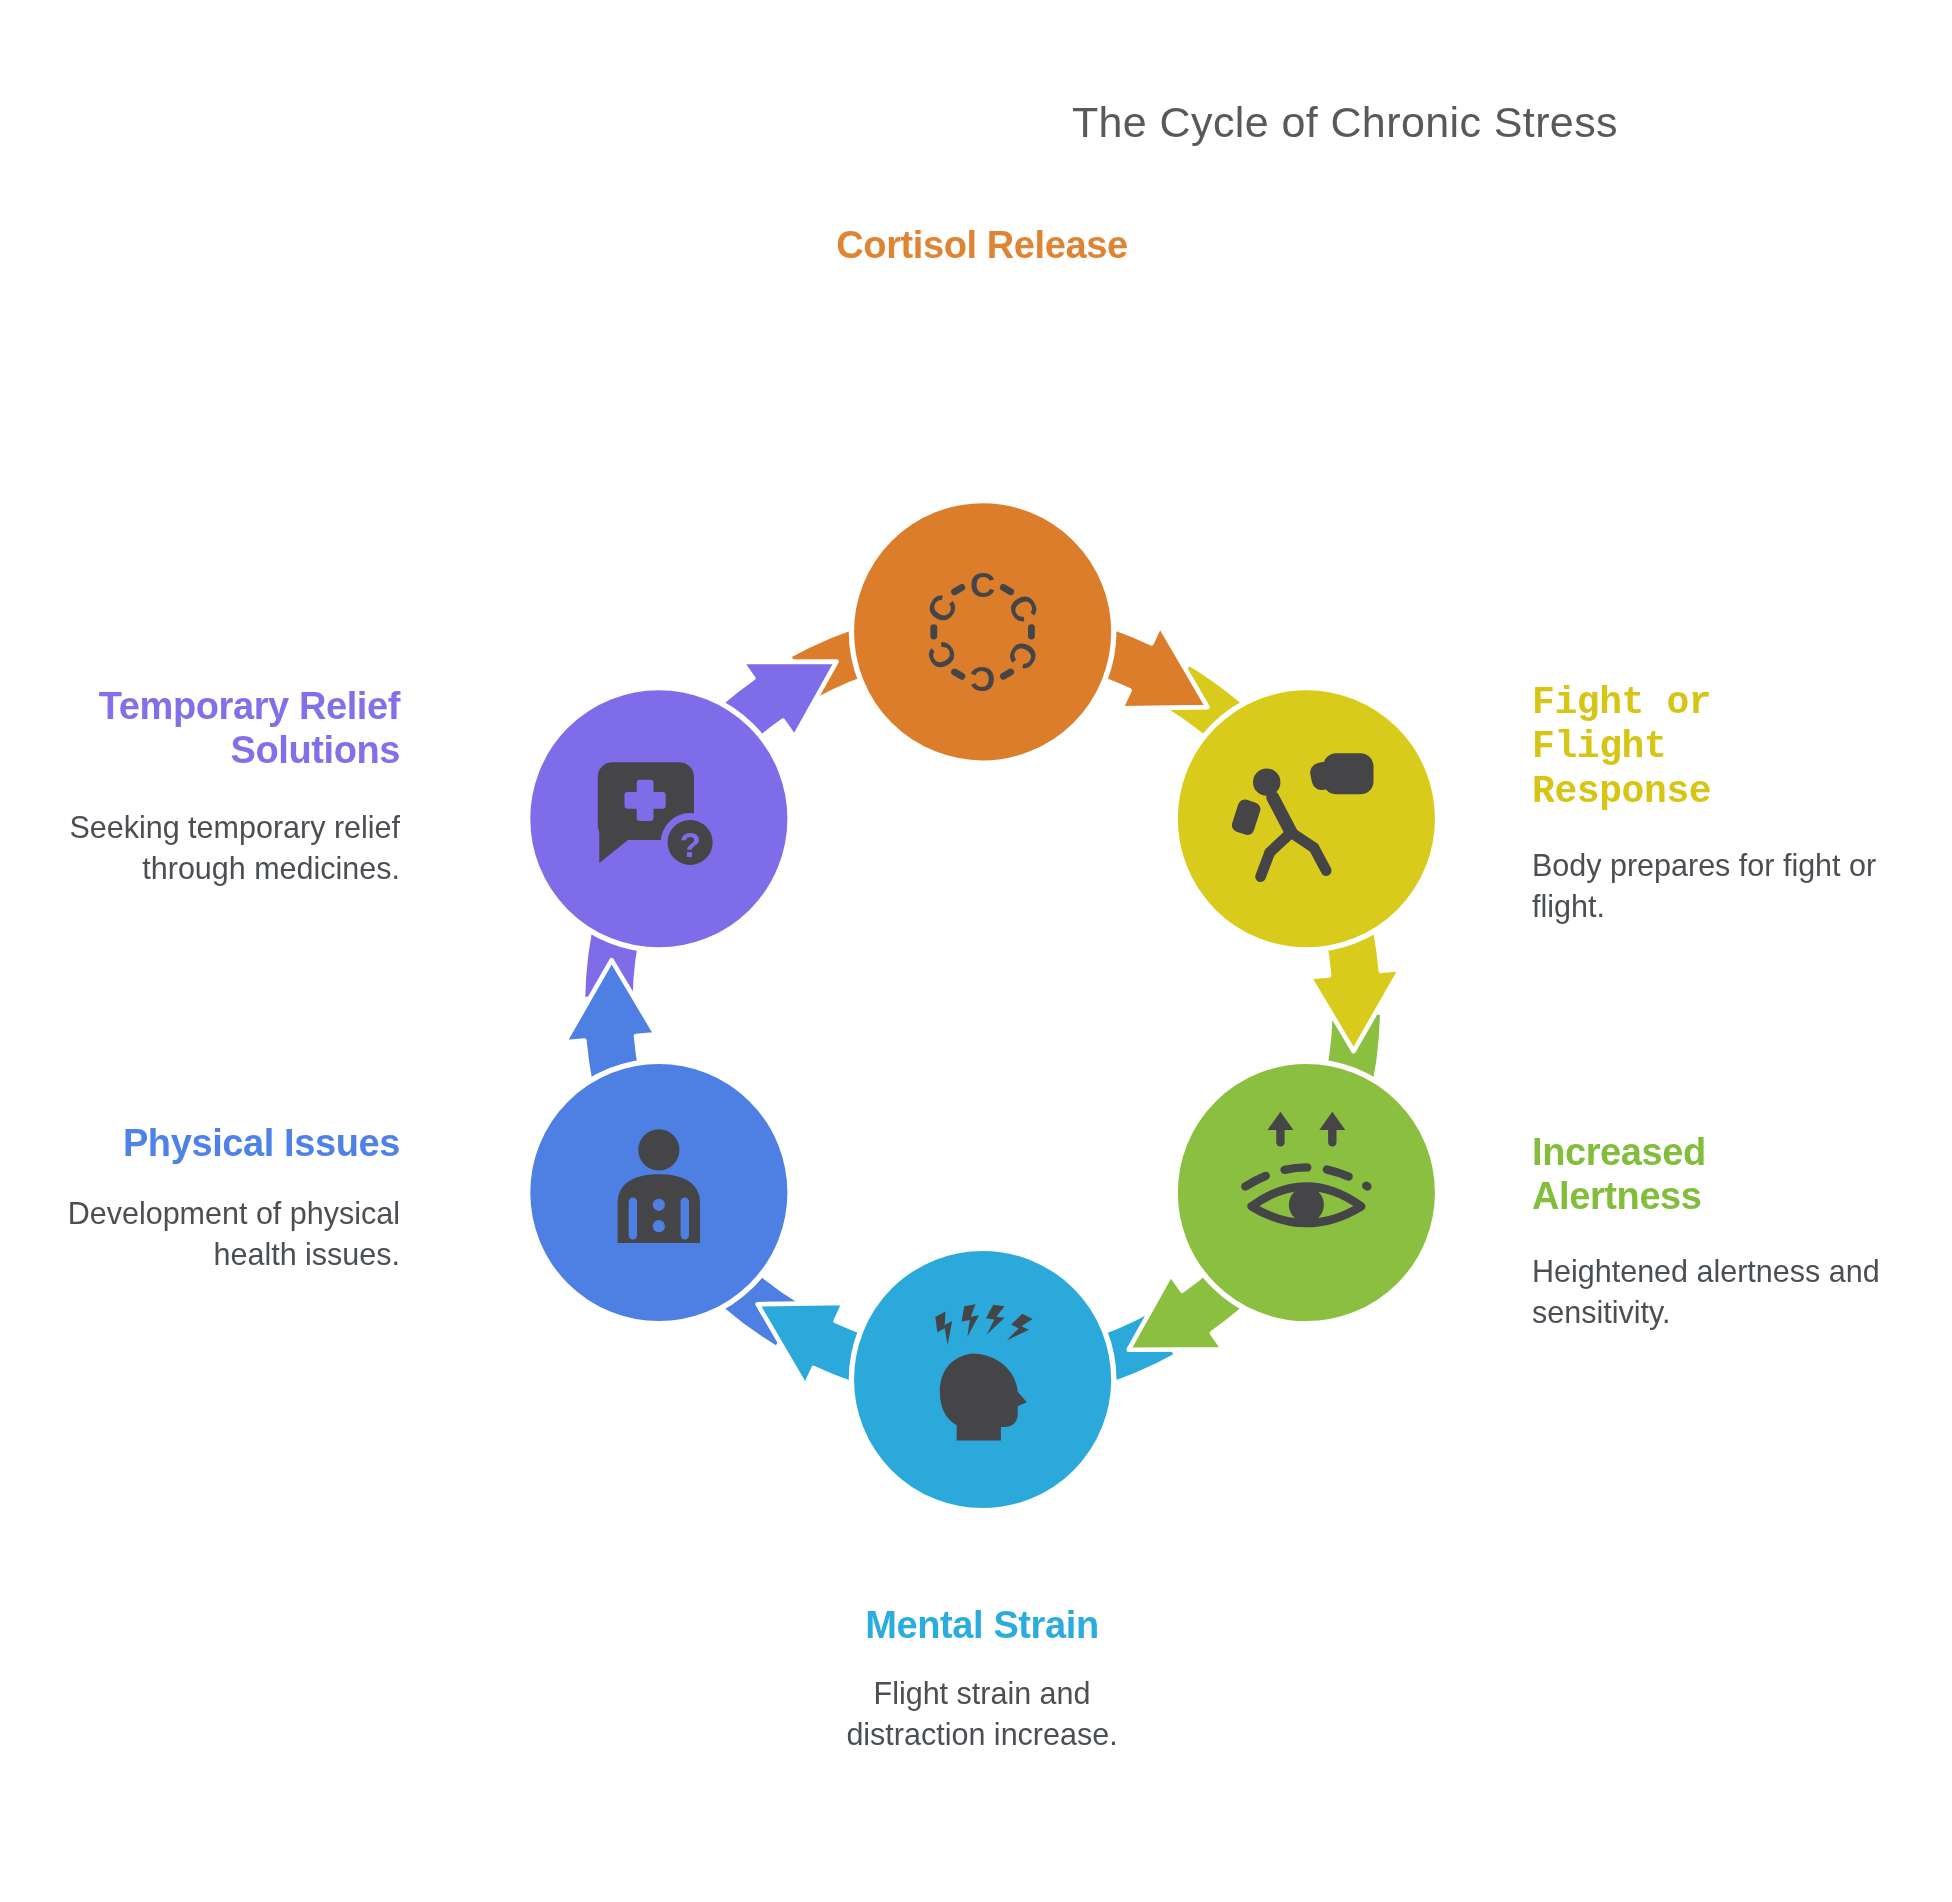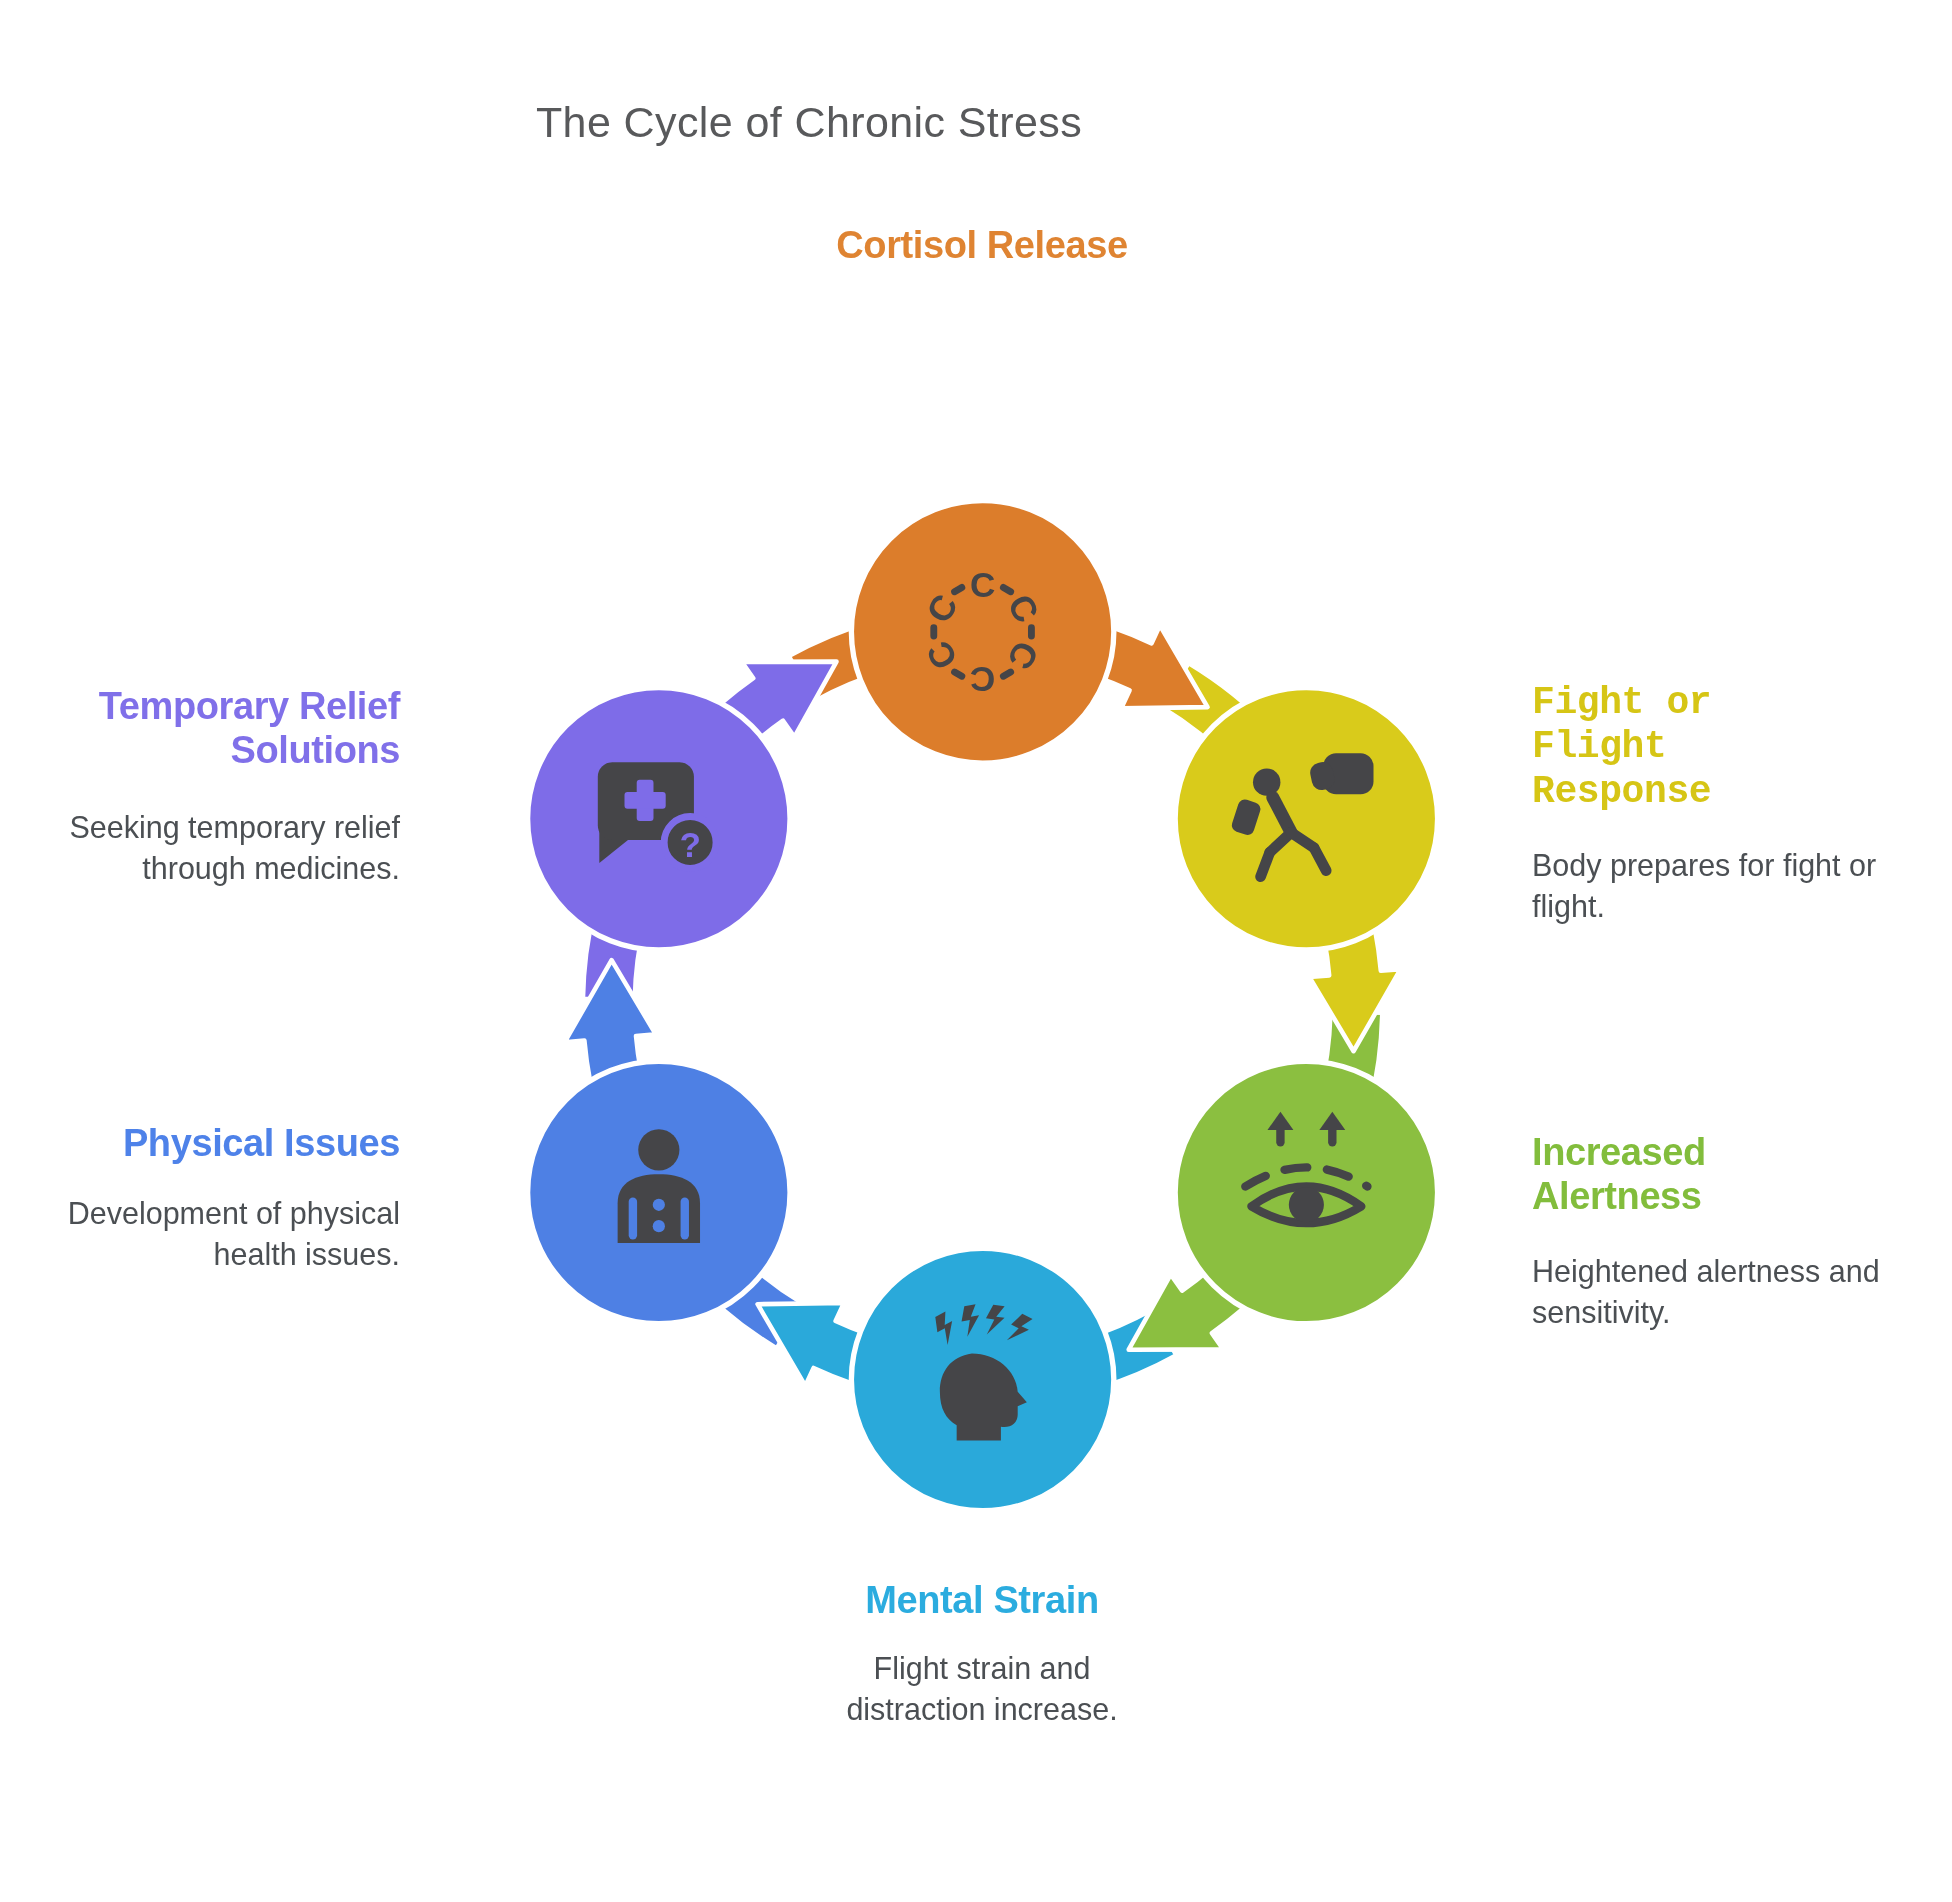--- a/index.html
+++ b/index.html
@@ -6,21 +6,21 @@
   .canvas{
     position:relative;
     width:1953px;height:1903px;
     background:#ffffff;
     font-family:"Liberation Sans", sans-serif;
     overflow:hidden;
   }
   #diagram{position:absolute;left:0;top:0;}
   .page-title{
     position:absolute;left:0;top:98px;width:1618px;
-    text-align:center;font-size:43px;font-weight:400;letter-spacing:0.4px;
+    text-align:right;font-size:43px;font-weight:400;letter-spacing:0.4px;
   }
   .node-label{
     font-size:38px;font-weight:700;letter-spacing:-0.4px;line-height:1.17;
   }
   .node-desc{
     font-size:30.5px;font-weight:400;line-height:1.34;
   }
   .block{position:absolute;}
   .block.center{text-align:center;}
   .block.left{text-align:left;}
@@ -146,21 +146,21 @@
     <div class="node-label" style="color: rgb(214, 197, 21);">Fight or Flight Response</div>
     <div class="node-desc" style="color: rgb(75, 79, 83);">Body prepares for fight or flight.</div>
   </div>
 
   <div class="block left b-alert">
     <div class="node-label" style="color: rgb(130, 189, 60);">Increased Alertness</div>
     <div class="node-desc" style="color: rgb(75, 79, 83);">Heightened alertness and sensitivity.</div>
   </div>
 
   <div class="block center b-mental">
-    <div class="node-label" style="color: rgb(43, 172, 223);">Mental Strain</div>
+    <div class="node-label" style="color: rgb(43, 172, 223); margin-top: 25px;">Mental Strain</div>
     <div class="node-desc" style="color: rgb(75, 79, 83);">Flight strain and distraction increase.</div>
   </div>
 
   <div class="block right b-physical">
     <div class="node-label" style="color: rgb(78, 130, 233);">Physical Issues</div>
     <div class="node-desc" style="color: rgb(75, 79, 83);">Development of physical health issues.</div>
   </div>
 
   <div class="block right b-relief">
     <div class="node-label" style="color: rgb(128, 112, 233);">Temporary Relief Solutions</div>

